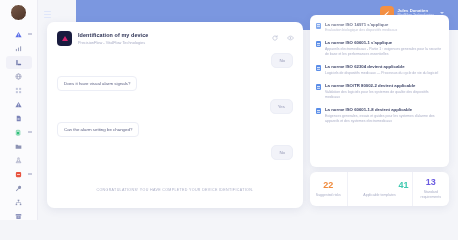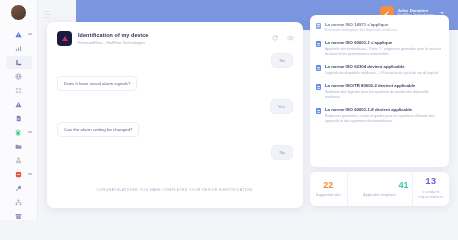--- a/index.html
+++ b/index.html
@@ -192,21 +192,21 @@
     box-shadow: 0 2px 9px rgba(60,70,120,.09);
     display: flex;
   }
   .stat {
     flex: 1;
     display: flex; flex-direction: column;
     align-items: center; justify-content: center;
     border-right: 1px solid #f0f1f7;
     padding: 0 3px;
   }
-  .stat:last-child { border-right: none; font-family: Liberation Mono, monospace; }
+  .stat:last-child { border-right: none; }
   .stat-value { font-size: 9px; font-weight: bold; line-height: 1; }
   .stat-label {
     font-size: 3.5px; color: #a9adc6; text-align: center;
     line-height: 1.35; margin-top: 3px;
   }
 </style>
 </head>
 <body>
 
 <div class="sidebar">

